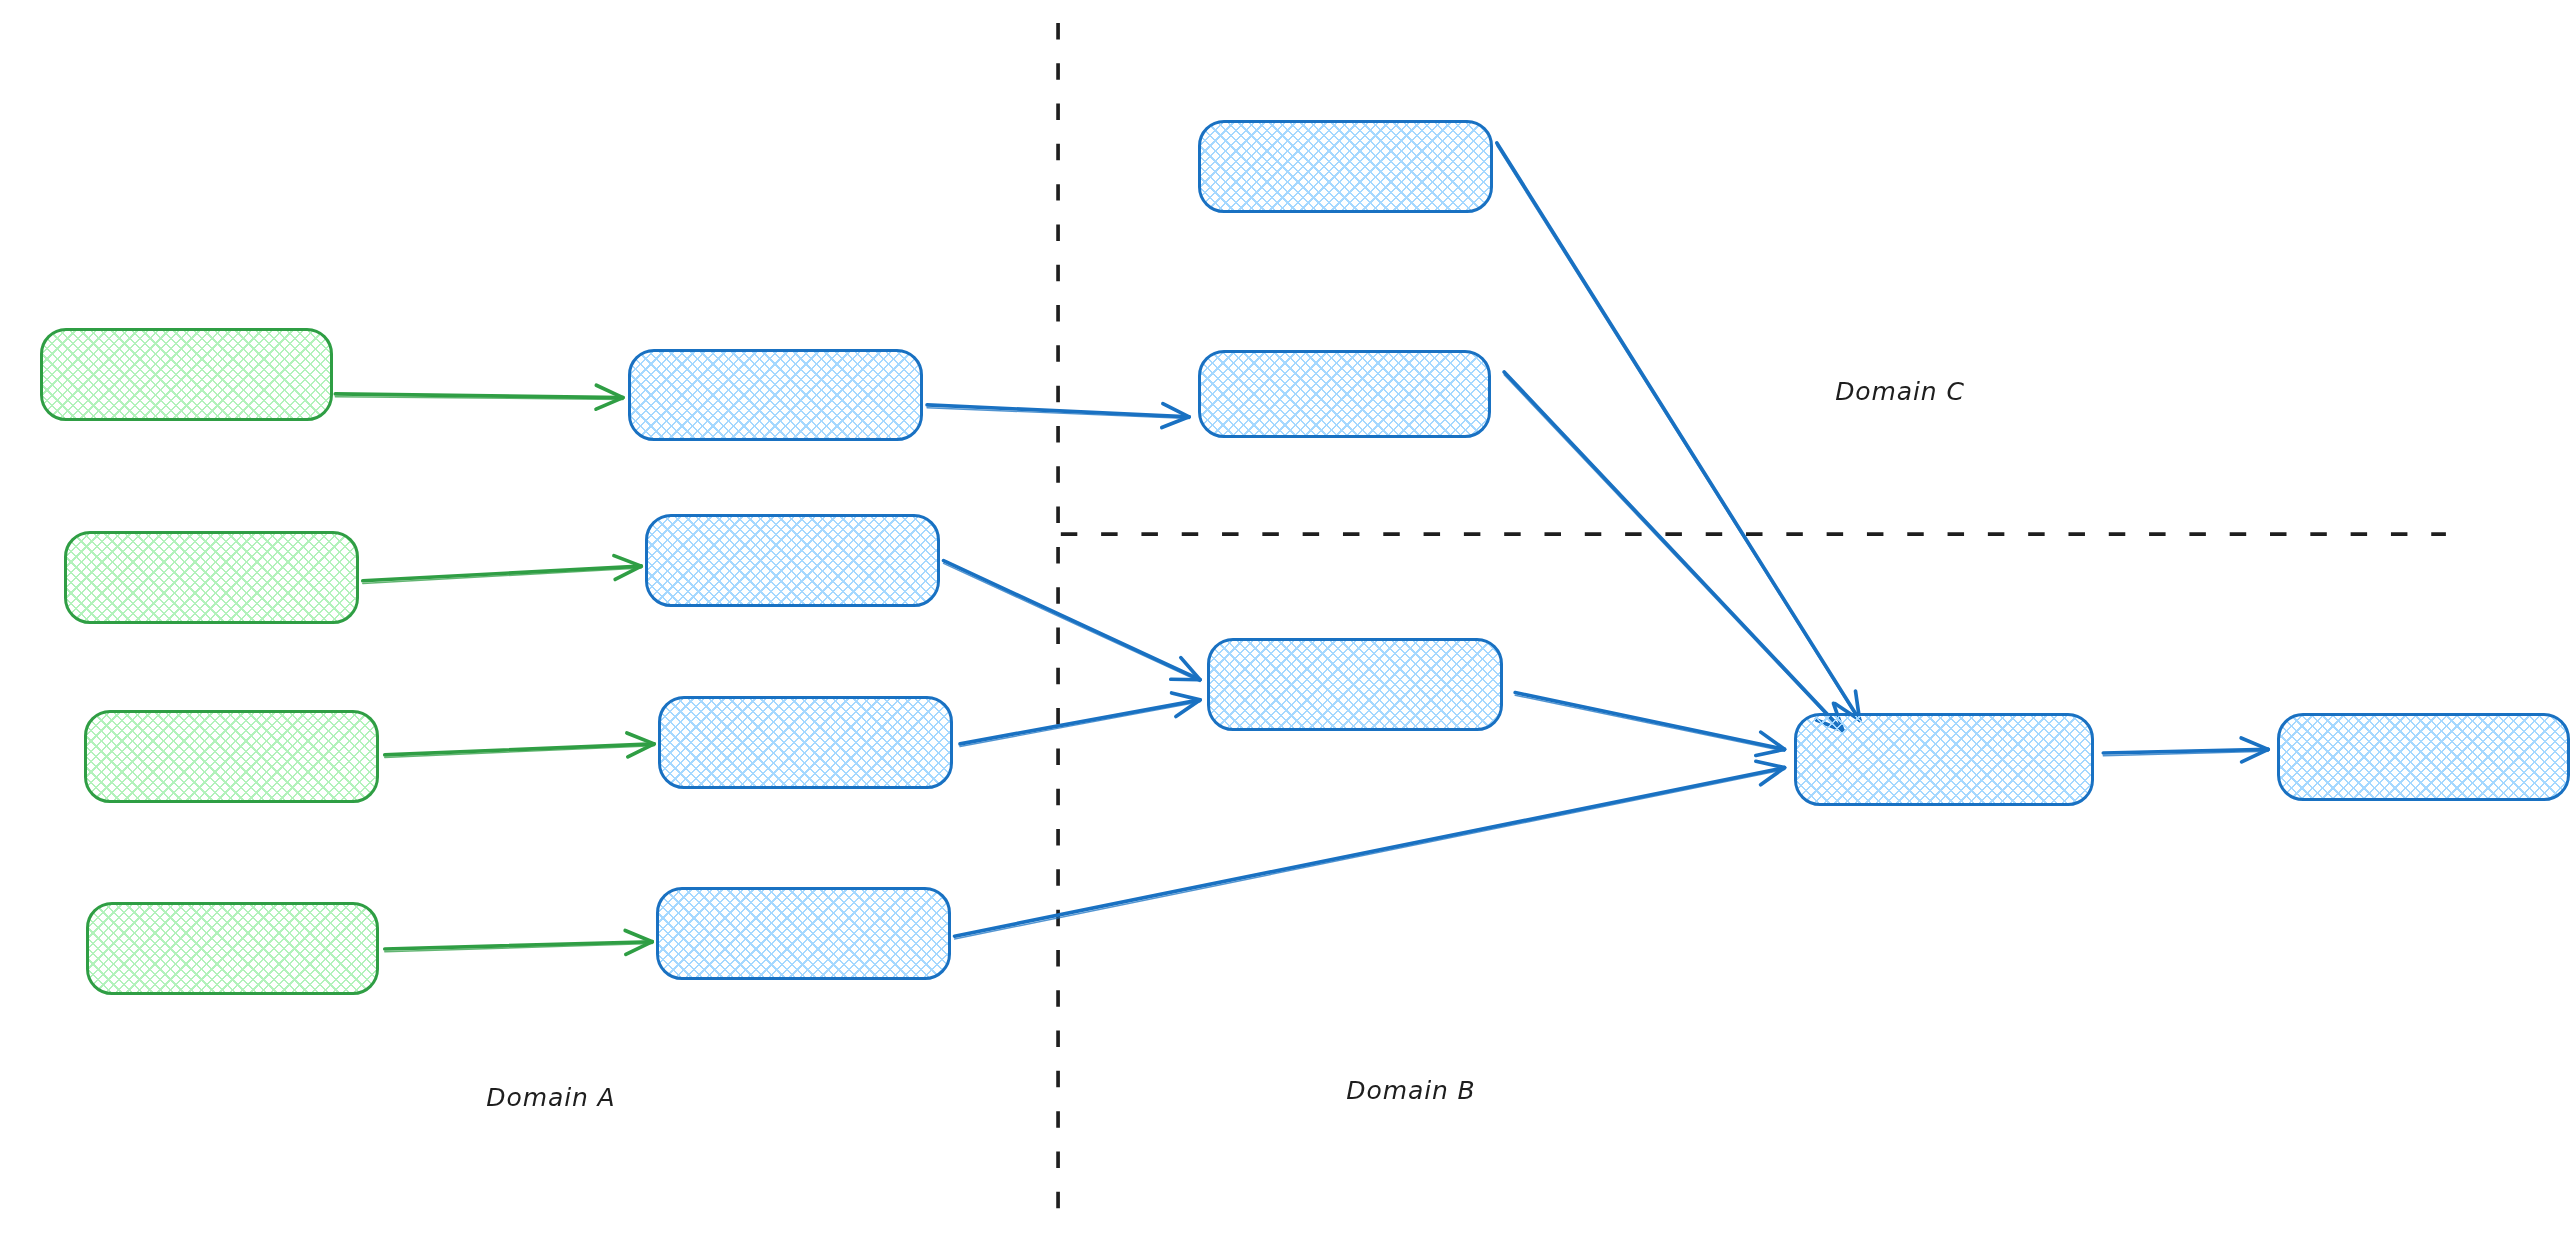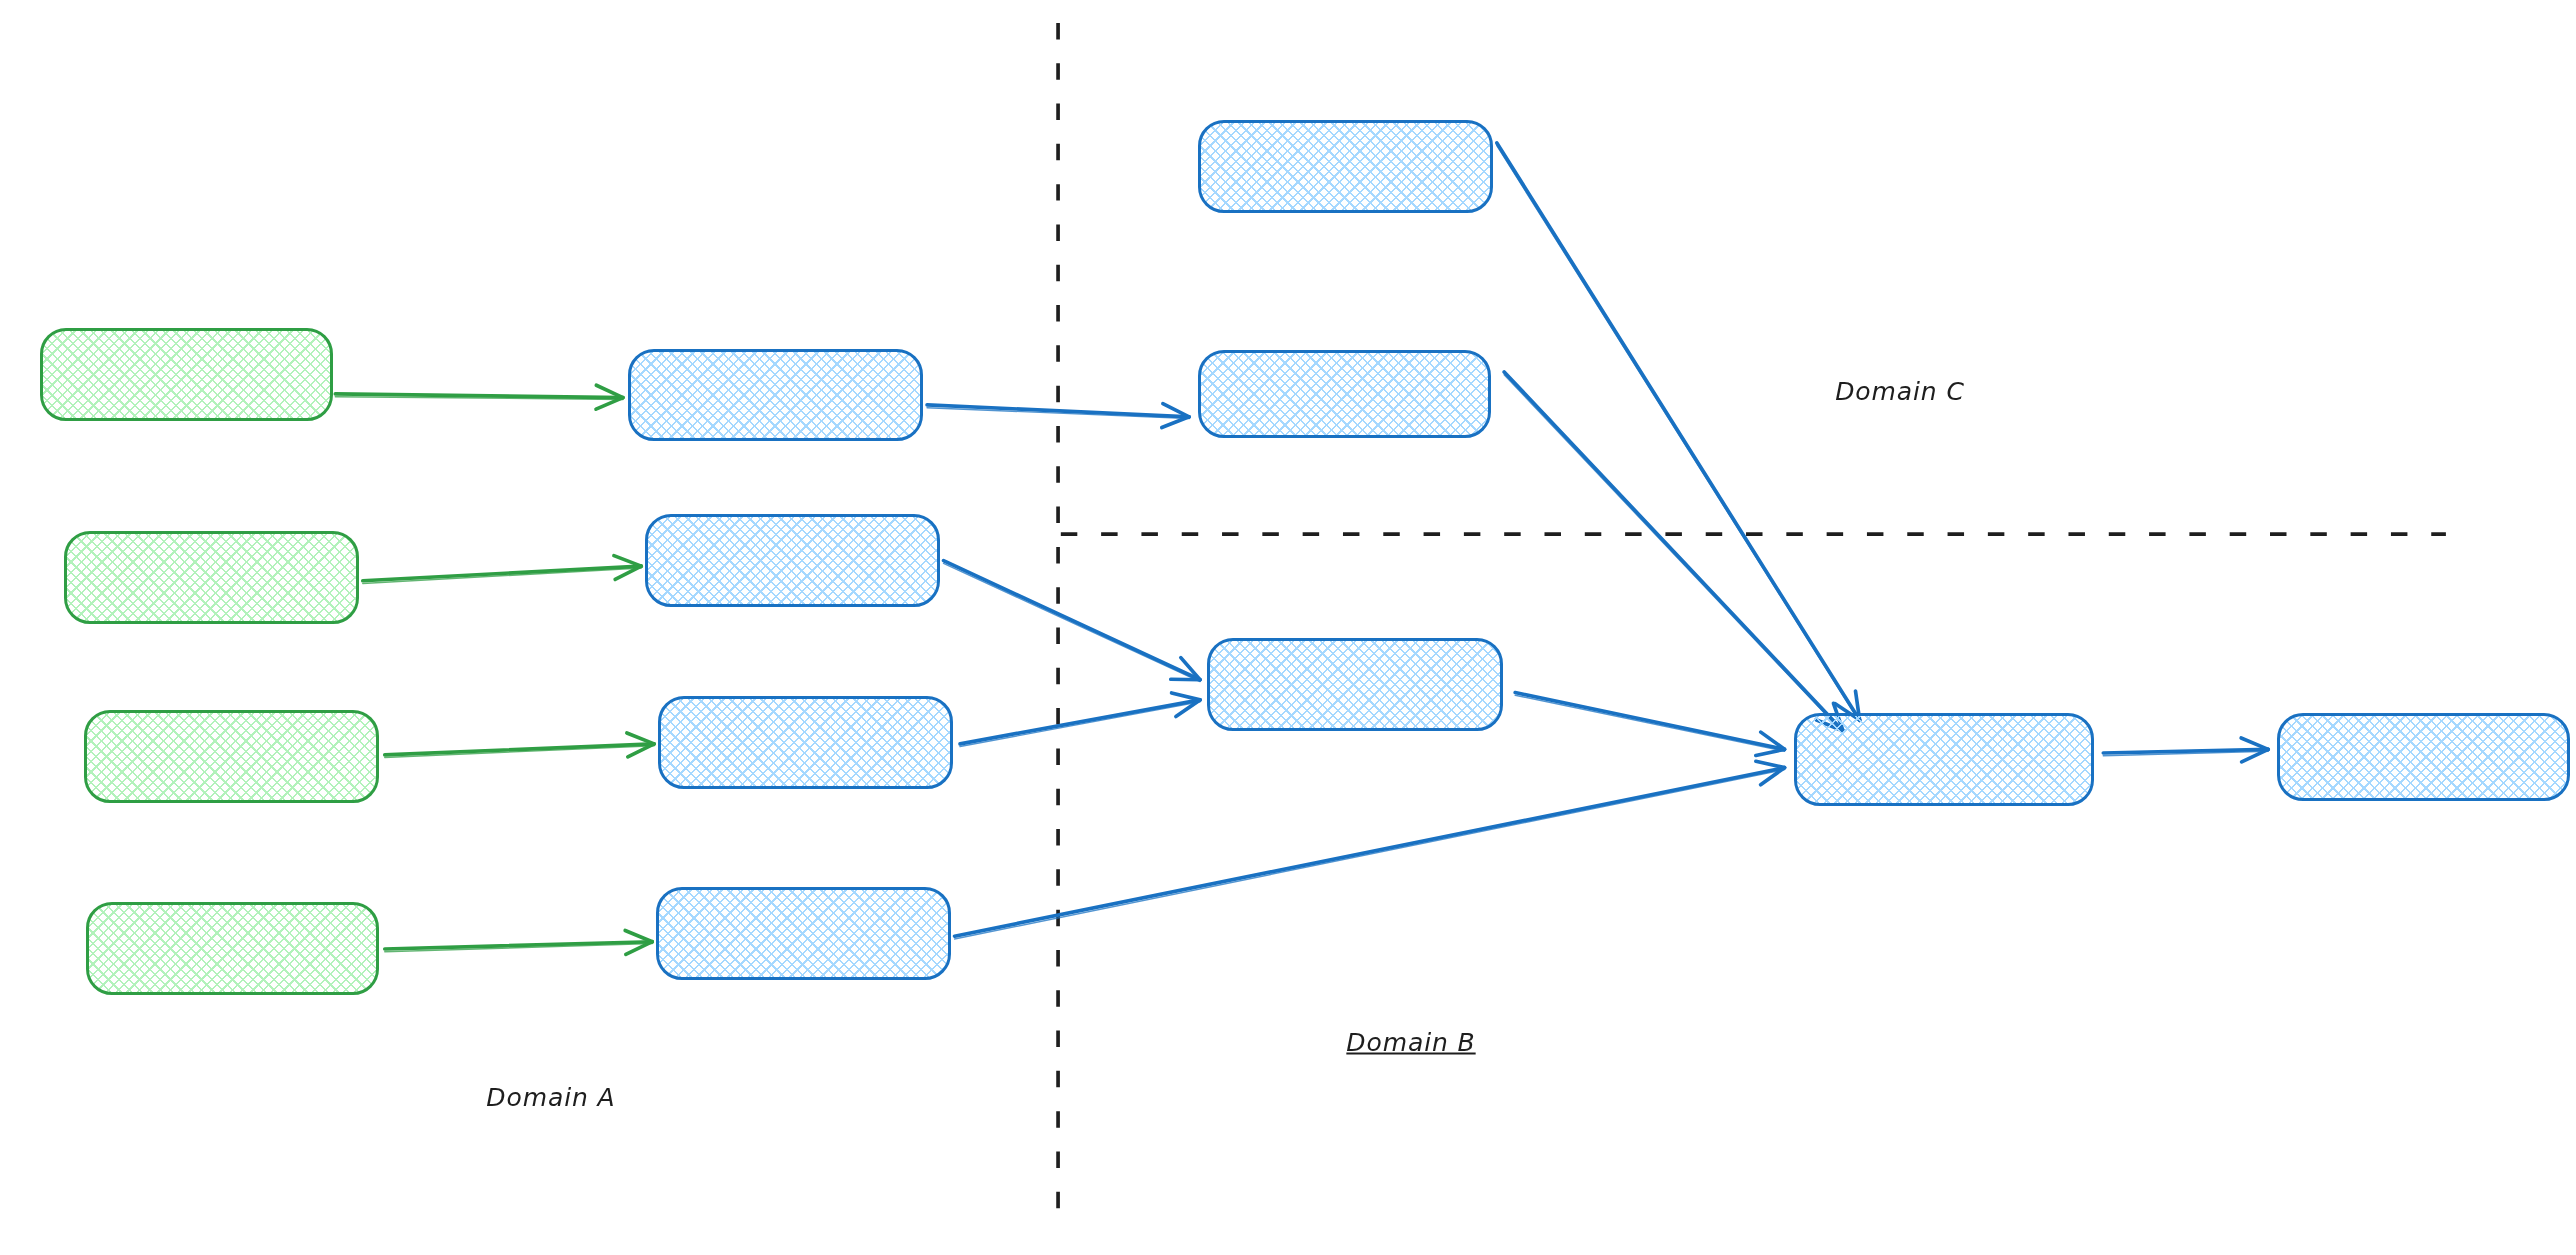--- a/index.html
+++ b/index.html
@@ -37,21 +37,21 @@
   .domain-label {
     position: absolute;
     transform: translate(-50%, -50%);
     font-size: 25px;
     letter-spacing: 0.9px;
     color: #1e1e1e;
     white-space: nowrap;
     font-style: italic;
   }
   .label-domain-a { left: 551px;  top: 1097px; text-align: center; }
-  .label-domain-b { left: 1411px; top: 1042px; text-decoration: underline; }
+  .label-domain-b { left: 1411px; top: 1090px; }
   .label-domain-c { left: 1900px; top: 391px;  }
 </style>
 </head>
 <body>
 
 <div id="canvas">
   <svg id="edges-layer" width="2576" height="1255" viewBox="0 0 2812 1370" xmlns="http://www.w3.org/2000/svg">
       <line x1="1155" y1="25" x2="1155" y2="1345" stroke="#1e1e1e" stroke-width="4" stroke-dasharray="18 26" stroke-linecap="butt"></line>
       <line x1="1158" y1="583" x2="2670" y2="583" stroke="#1e1e1e" stroke-width="4" stroke-dasharray="18 26" stroke-linecap="butt"></line>
       <g stroke="#2f9e44" fill="none" stroke-width="4" stroke-linecap="round">

